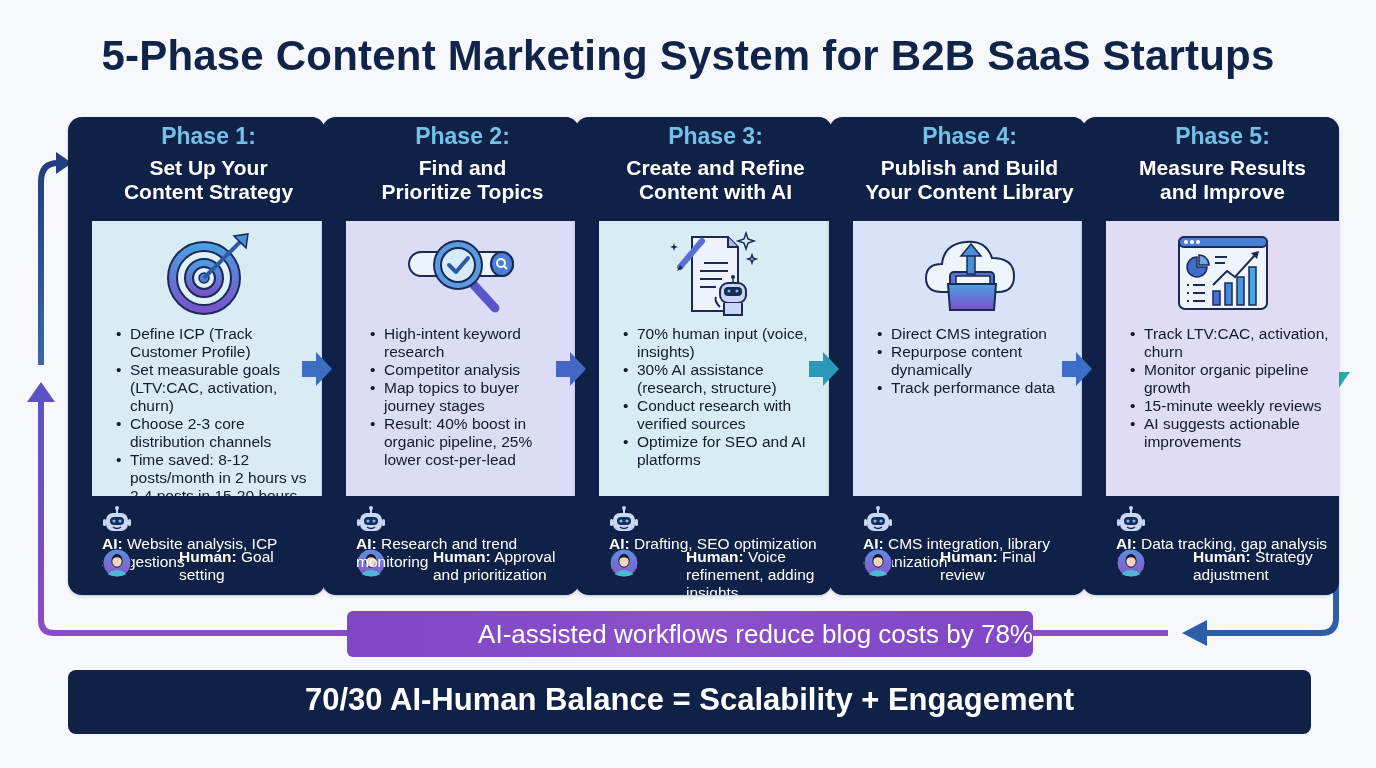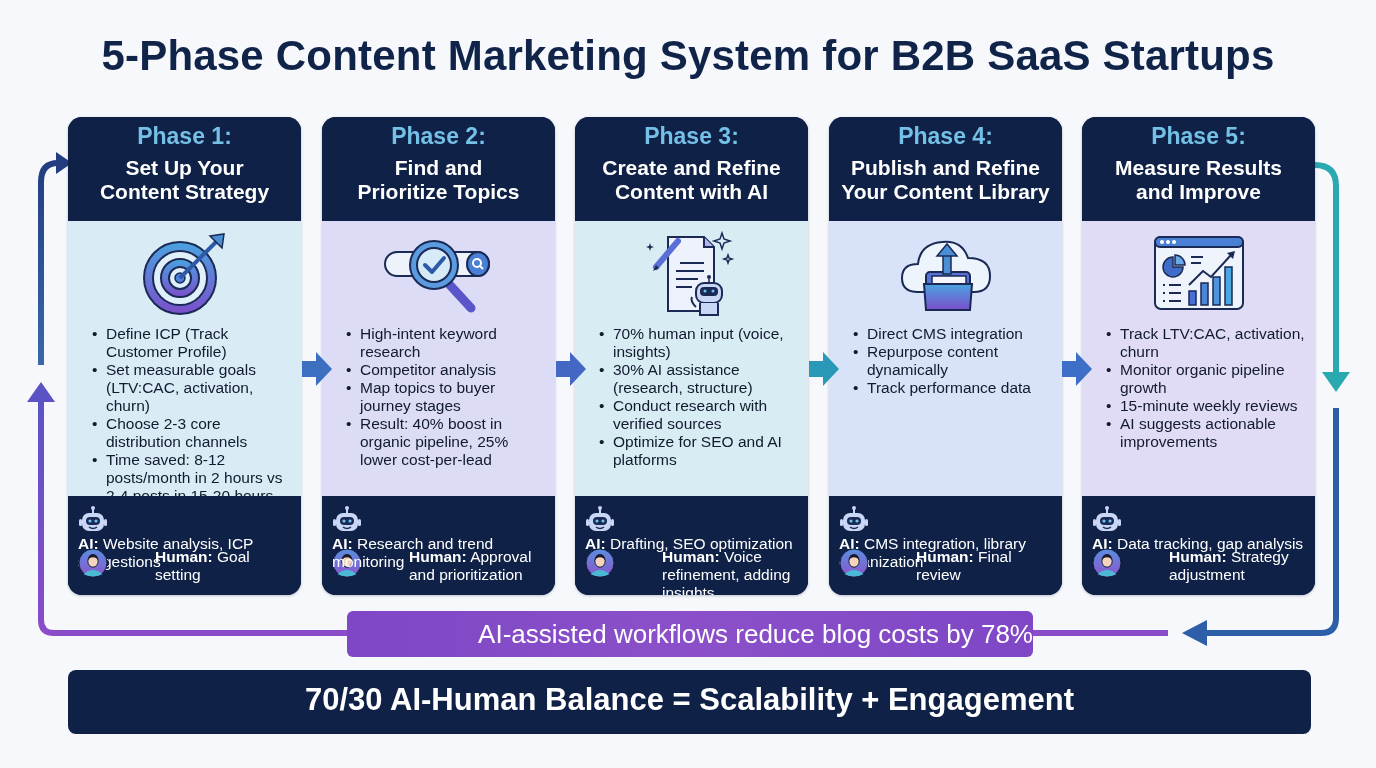--- a/index.html
+++ b/index.html
@@ -11,20 +11,21 @@
   }
   .title {
     position:absolute; left:0; top:32px; width:1376px; text-align:center;
     font-size:42px; font-weight:700; color:#10244a; letter-spacing:0.2px;
   }
   .flow-svg { position:absolute; left:0; top:0; width:1376px; height:768px; pointer-events:none; }
   .phase {
     position:absolute; top:117px; width:233px; height:478px;
     border-radius:14px; overflow:hidden; background:#0f2146;
     box-shadow:0 1px 3px rgba(15,33,70,0.25);
+    padding-left:24px;
   }
   .phase-head {
     height:104px; background:#0f2146; text-align:center;
     display:flex; flex-direction:column; align-items:center;
   }
   .phase-num { margin-top:6px; font-size:23px; font-weight:700; color:#74c0e6; }
   .phase-title { margin-top:6px; font-size:21px; font-weight:700; color:#ffffff; line-height:24px; }
   .phase-body { height:275px; position:relative; }
   .phase-icon { position:absolute; left:0; top:6px; width:234px; height:92px; display:flex; justify-content:center; align-items:center; }
   .phase-list {
@@ -292,21 +293,21 @@
         </svg>
       <div class="role-text"><b>Human:</b> <span>Voice refinement, adding insights</span></div>
     </div>
   </div>
 </div>
 
 <div class="phase" style="left:829px;">
   <div class="phase-head">
     <div class="phase-num">Phase 4:</div>
     <div class="phase-title">
-      <div>Publish and Refine</div>
+      <div>Publish and Build</div>
       <div>Your Content Library</div>
     </div>
   </div>
   <div class="phase-body" style="background:#d8e2f8;">
     <div class="phase-icon">
       <svg width="100" height="90" viewBox="0 0 100 90">
         <path d="M22 64 Q6 64 6 50 Q6 36 22 36 Q24 16 46 14 Q66 12 72 30 Q94 30 94 48 Q94 64 78 64 Z" fill="#eef4fc" stroke="#1a2a55" stroke-width="2"></path>
         <defs>
             <linearGradient id="fg" x1="0" y1="0" x2="0" y2="1">
               <stop offset="0" stop-color="#4aa3e0"></stop>

